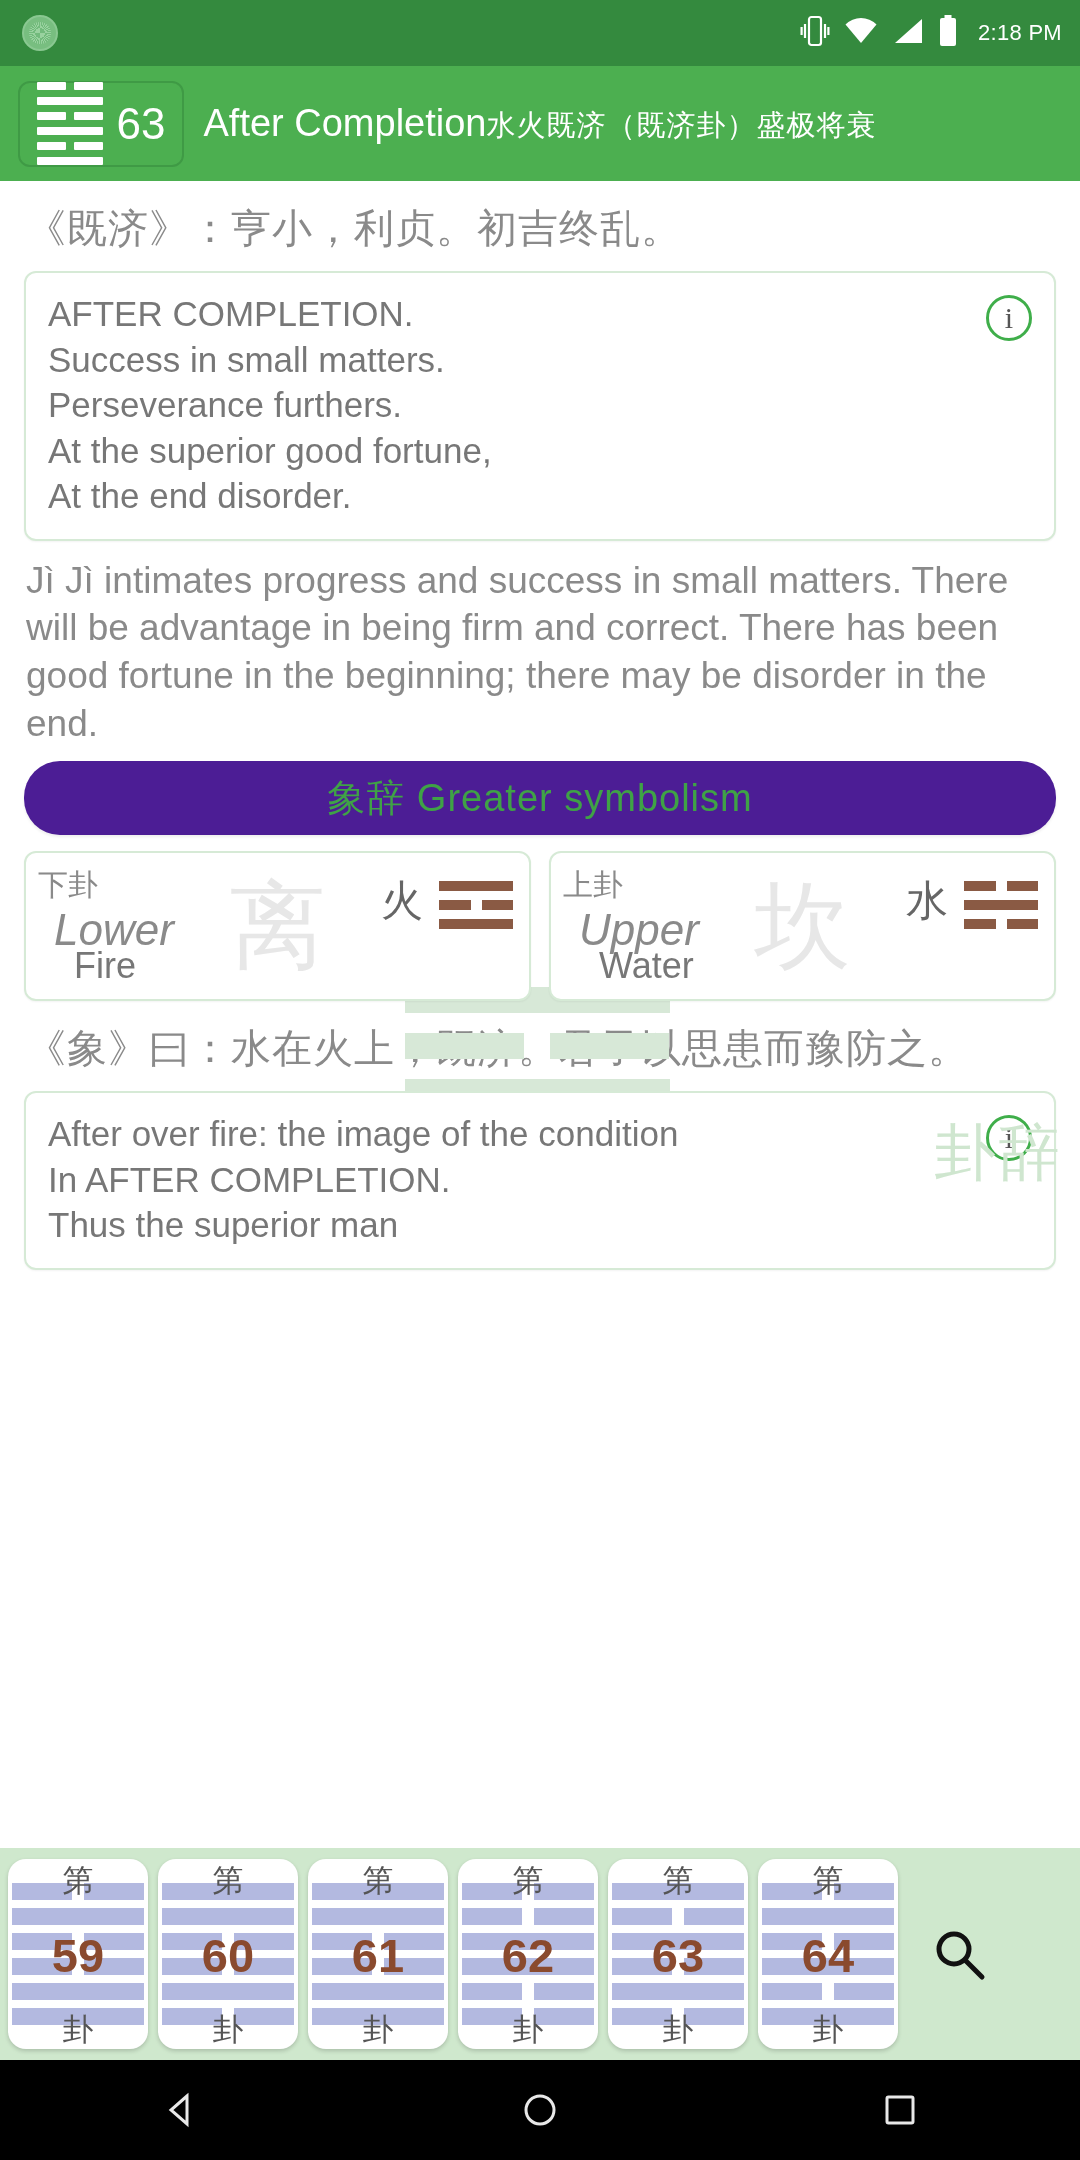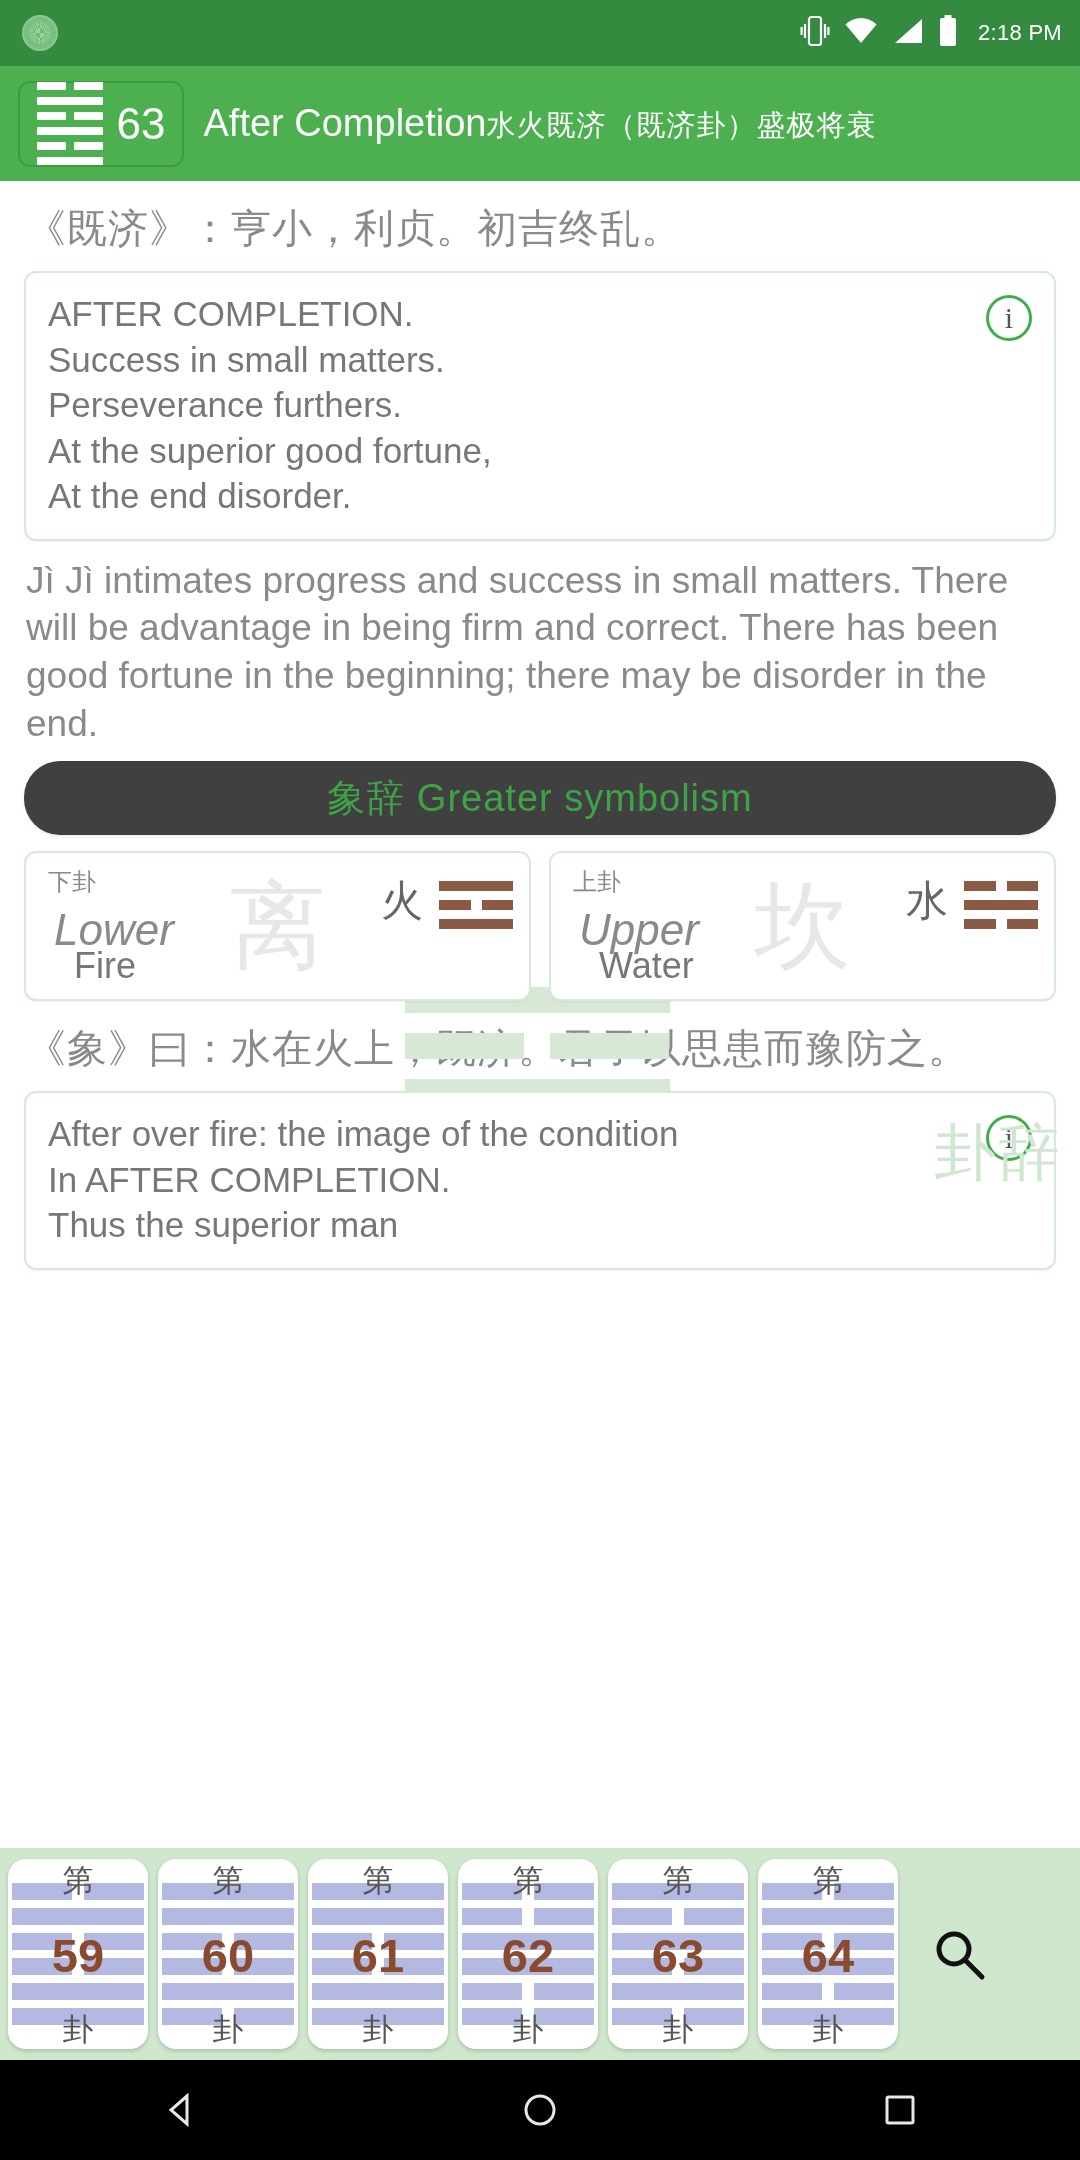--- a/index.html
+++ b/index.html
@@ -80,33 +80,33 @@
   .wm-hex .wl { display:flex; gap:26px; height:26px; }
   .wm-hex .wl span { background:#d7e8d7; height:26px; }
   .wm-hex .wl.yang span { width:265px; }
   .wm-hex .wl.yin span { width:119px; }
   .wm-text {
     position:absolute; right:18px; top:930px; font-size:62px; color:#cfe6cf;
     letter-spacing:2px; z-index:1;
   }
 
   .bar-symbol {
-    margin:14px 4px 0; background:#404040; border-radius:36px; height:74px;
+    margin:14px 4px 0; background:#4c1d95; border-radius:36px; height:74px;
     display:flex; align-items:center; justify-content:center;
     color:#3fa246; font-size:38px; letter-spacing:1px;
     box-shadow:0 2px 3px rgba(0,0,0,.07);
   }
 
   .trigrams { display:flex; gap:18px; margin:16px 4px 0; }
   .tri {
     flex:1 1 0; border:2px solid #d6ead6; border-radius:12px; background:#fff;
     height:150px; position:relative; overflow:hidden;
     box-shadow:0 1px 2px rgba(0,0,0,.05);
   }
-  .tri .pos { position:absolute; left:22px; top:16px; font-size:24px; color:#8a8a8a; line-height:1.05; }
+  .tri .pos { position:absolute; left:12px; top:16px; font-size:30px; color:#8a8a8a; line-height:1.05; }
   .tri .posen { position:absolute; left:28px; top:52px; font-size:44px; color:#8a8a8a;font-style:italic; }
   .tri .elem-en { position:absolute; left:48px; bottom:12px; font-size:36px; color:#777; }
   .tri .wmchar {
     position:absolute; left:50%; top:50%; transform:translate(-50%,-50%);
     font-size:96px; color:#e7e7e7; line-height:1;
     font-family:"DejaVu Sans",sans-serif;
   }
   .tri .elem-cn { position:absolute; right:106px; top:20px; font-size:42px; color:#666; }
   .tri .trig { position:absolute; right:16px; top:28px; display:flex; flex-direction:column; gap:9px; width:74px; }
   .tri .tl { display:flex; gap:11px; height:10px; }

